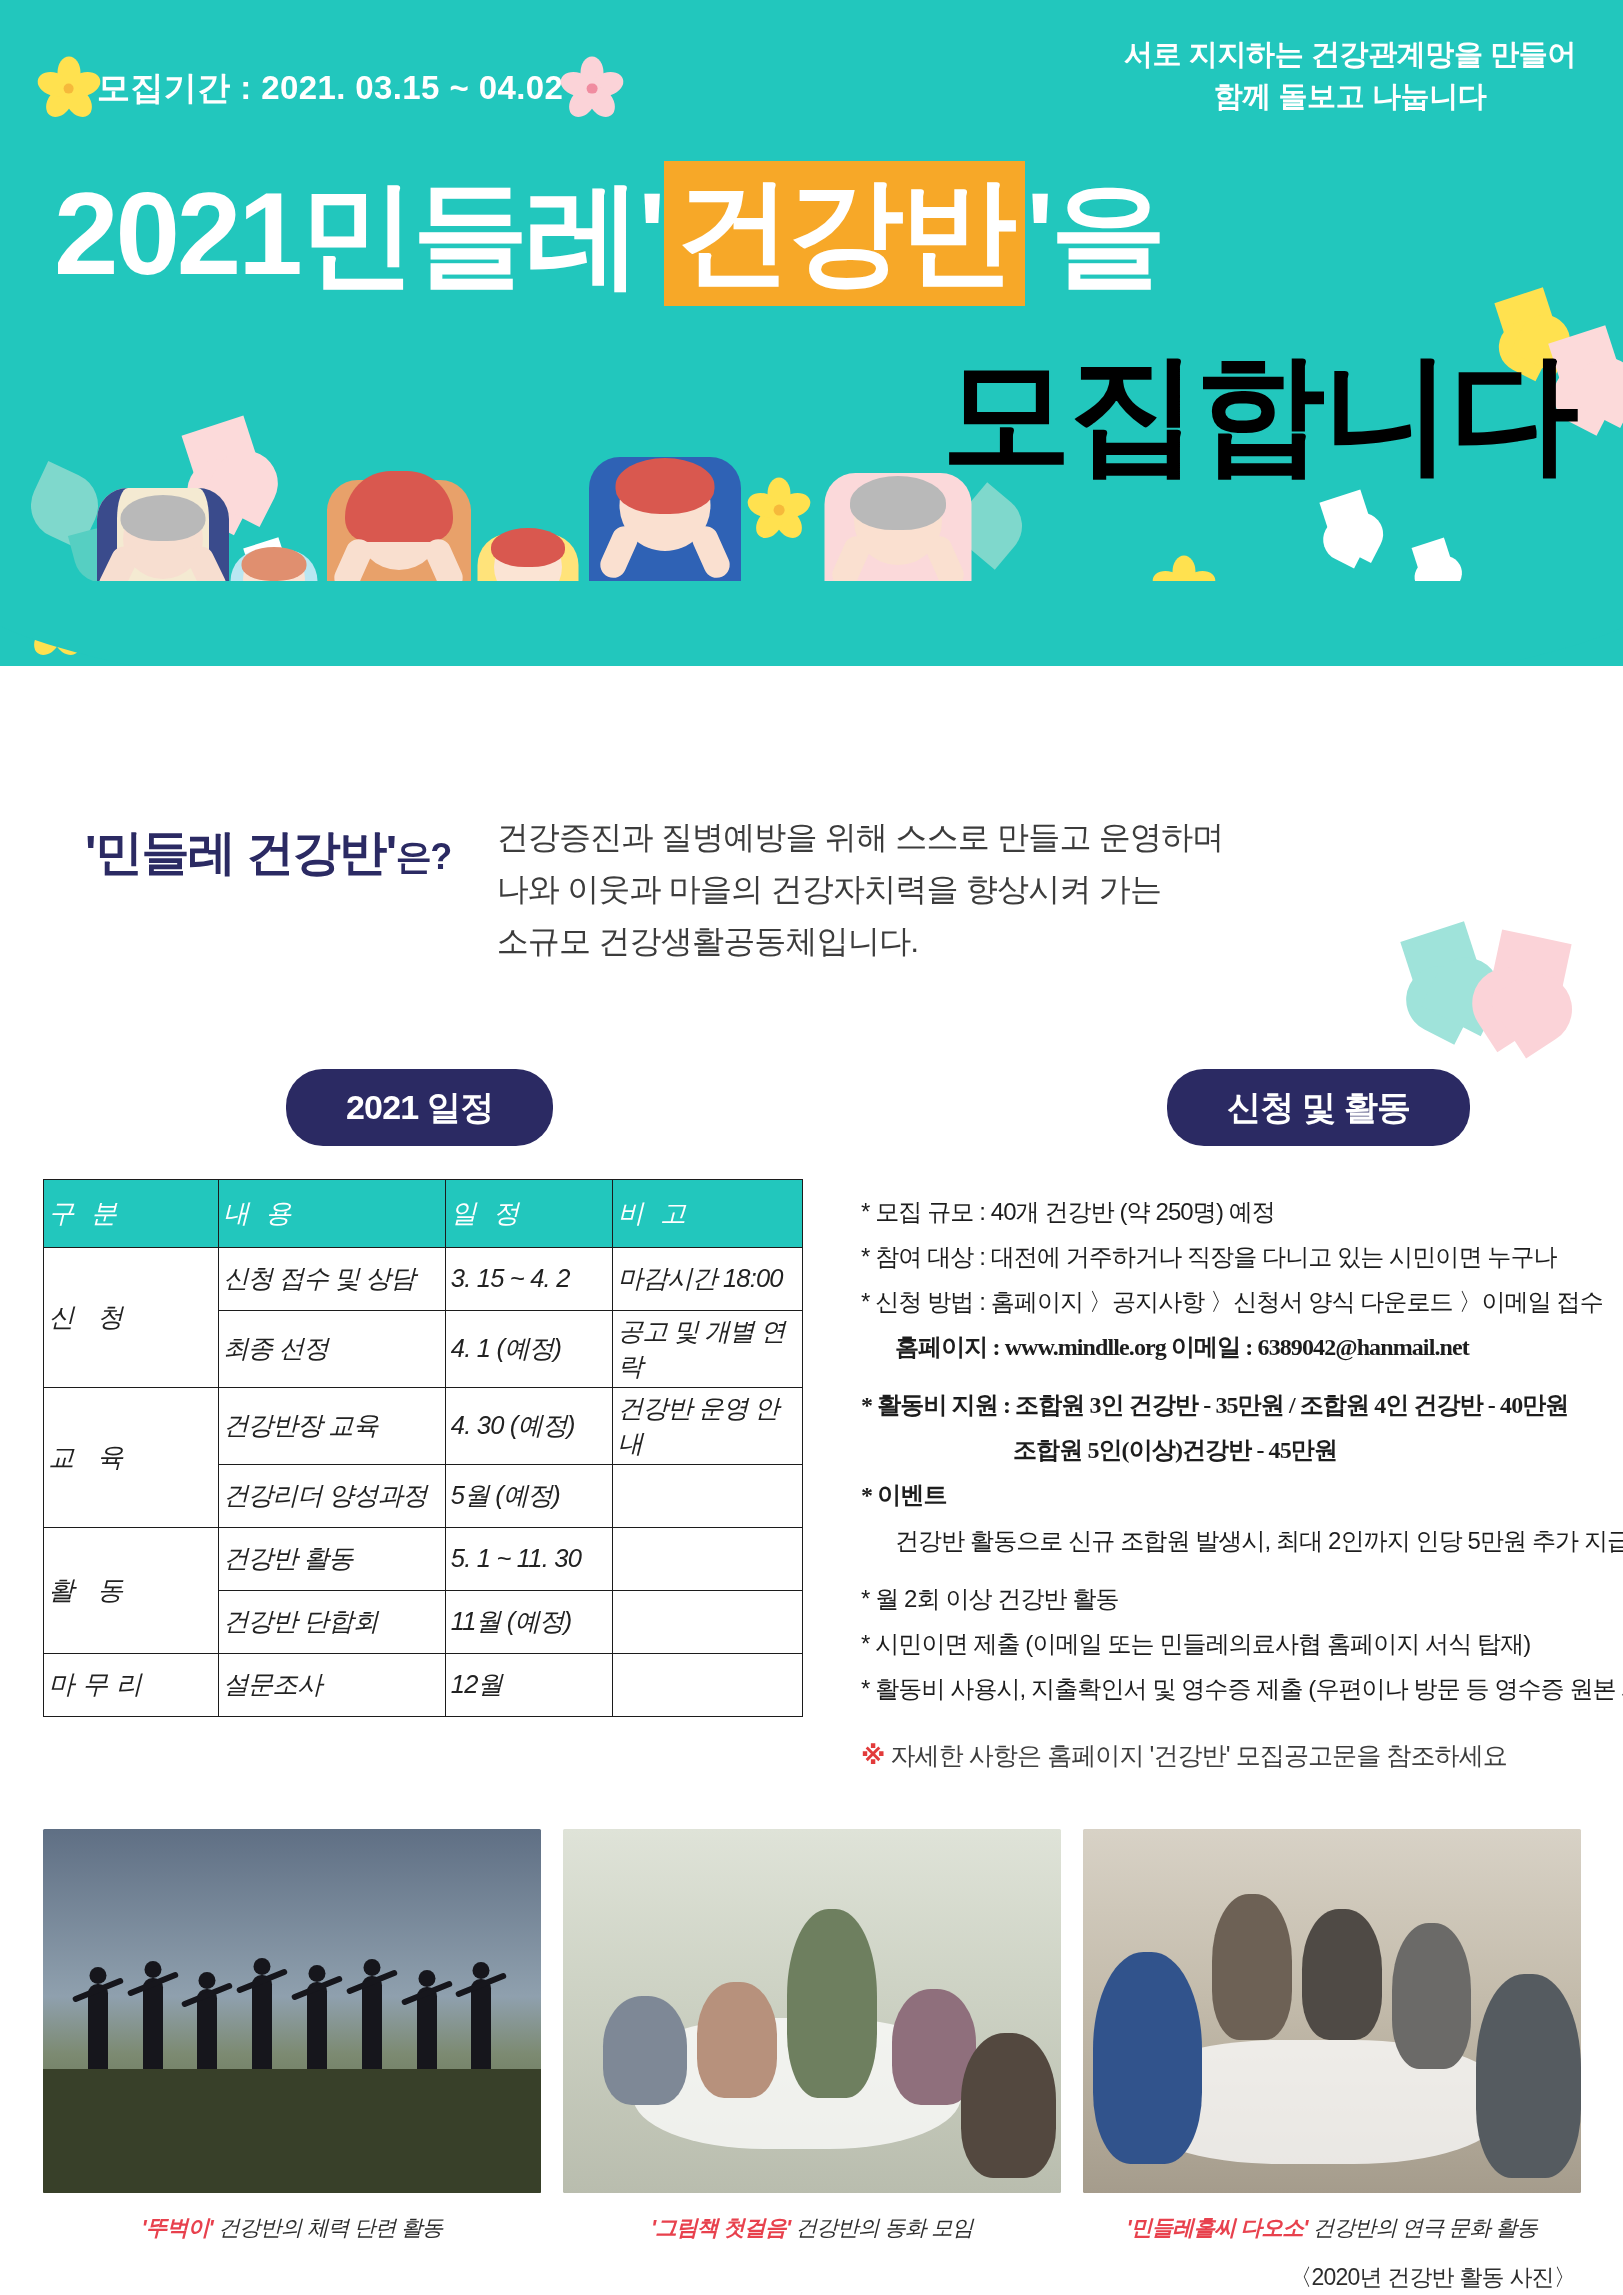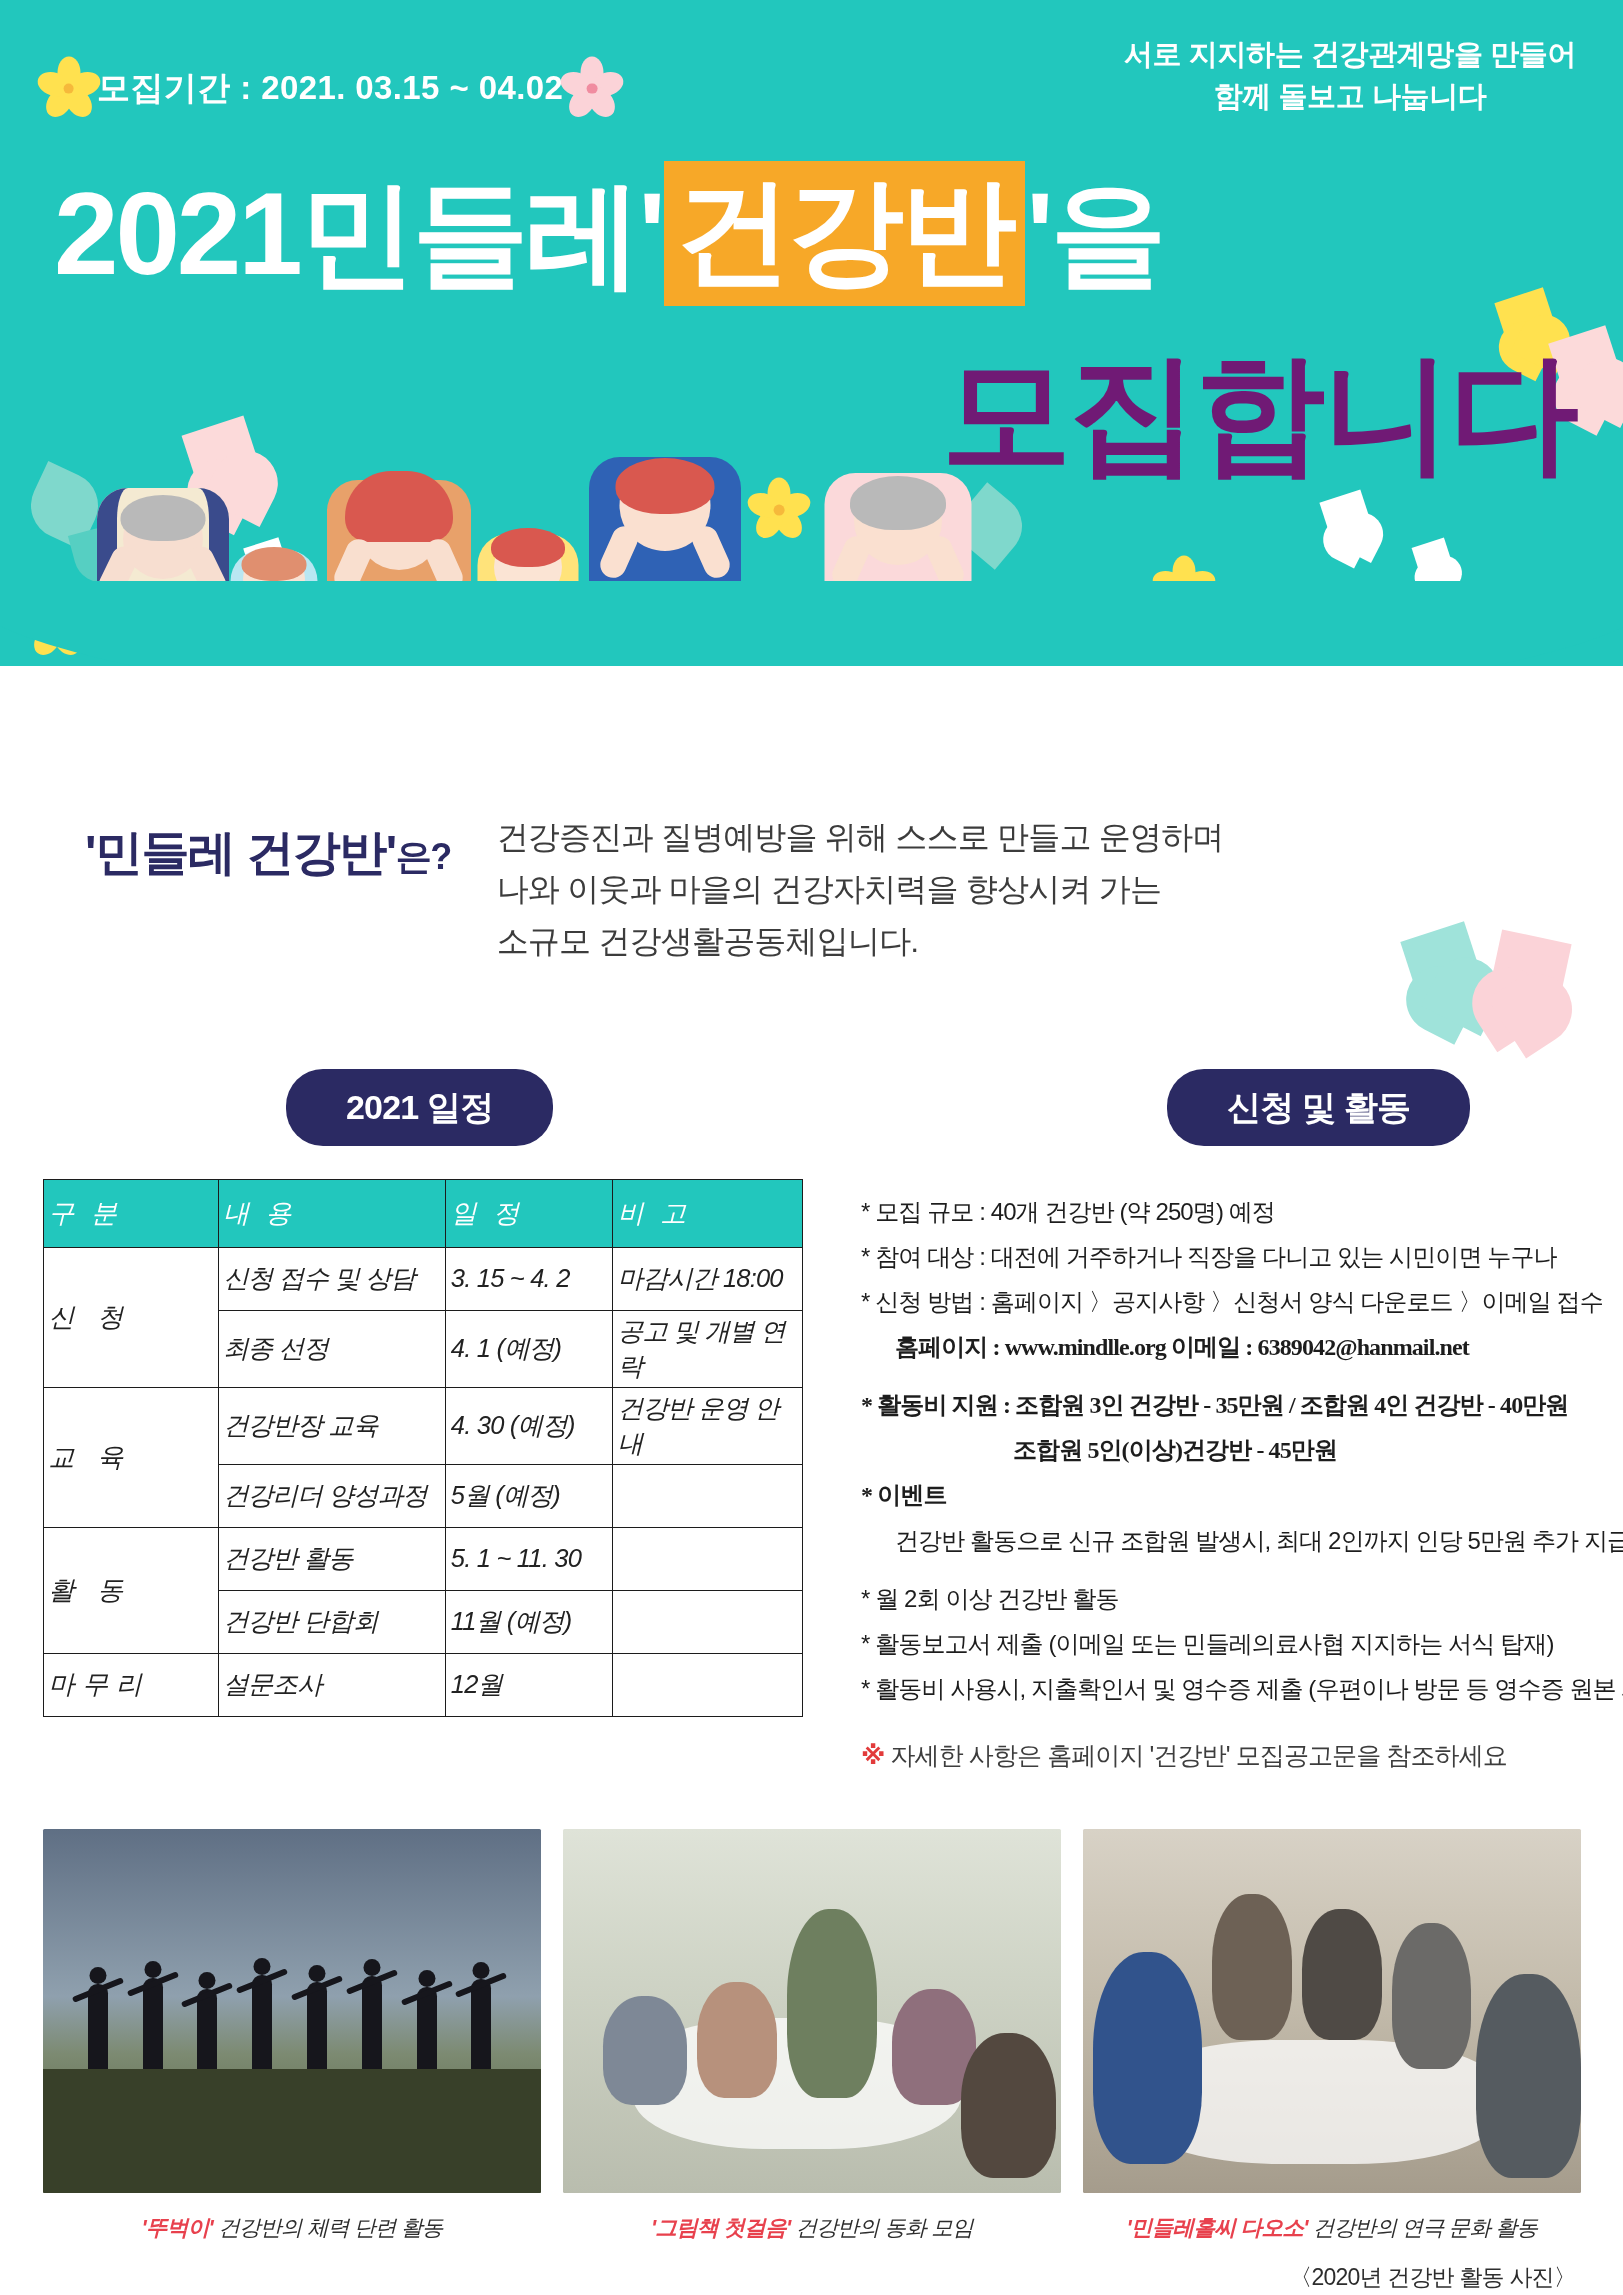--- a/index.html
+++ b/index.html
@@ -116,21 +116,21 @@
     color: #ffffff;
     padding: 12.4px 10.8px 17px 10.8px;
     margin: 0 1.5px;
     display: inline-block;
     line-height: 1;
   }
   .title-line2 {
     position: absolute;
     right: 48px;
     top: 348px;
-    color: #701a75;
+    color: #000000;
     font-size: 130px;
     font-weight: bold;
     letter-spacing: -3.1px;
     line-height: 1;
     white-space: nowrap;
   }
 
   
   .heart {
     position: absolute;
@@ -608,21 +608,21 @@
           <div class="info-line">* 신청 방법 :  홈페이지 〉공지사항 〉신청서 양식 다운로드  〉이메일 접수</div>
           <div class="info-line bold indent">홈페이지 : www.mindlle.org   이메일 : 6389042@hanmail.net</div>
 
           <div class="info-line bold gap">* 활동비 지원 : 조합원 3인 건강반 - 35만원 / 조합원 4인 건강반 - 40만원</div>
           <div class="info-line bold indent3">조합원 5인(이상)건강반 - 45만원</div>
 
           <div class="info-line bold">* 이벤트</div>
           <div class="info-line indent">건강반 활동으로 신규 조합원 발생시, 최대 2인까지 인당 5만원 추가 지급 (6월예정)</div>
 
           <div class="info-line gap">* 월 2회 이상 건강반 활동</div>
-          <div class="info-line">* 활동보고서 제출 (이메일 또는 민들레의료사협 지지하는 서식 탑재)</div>
+          <div class="info-line">* 시민이면 제출 (이메일 또는 민들레의료사협 홈페이지 서식 탑재)</div>
           <div class="info-line">* 활동비 사용시, 지출확인서 및 영수증 제출 (우편이나 방문 등 영수증 원본 제출)</div>
 
           <div class="info-line note">
             <span class="mark">※</span>
             <span>자세한 사항은 홈페이지 '건강반' 모집공고문을 참조하세요</span>
           </div>
         </div>
       </div>
     </div>
 

